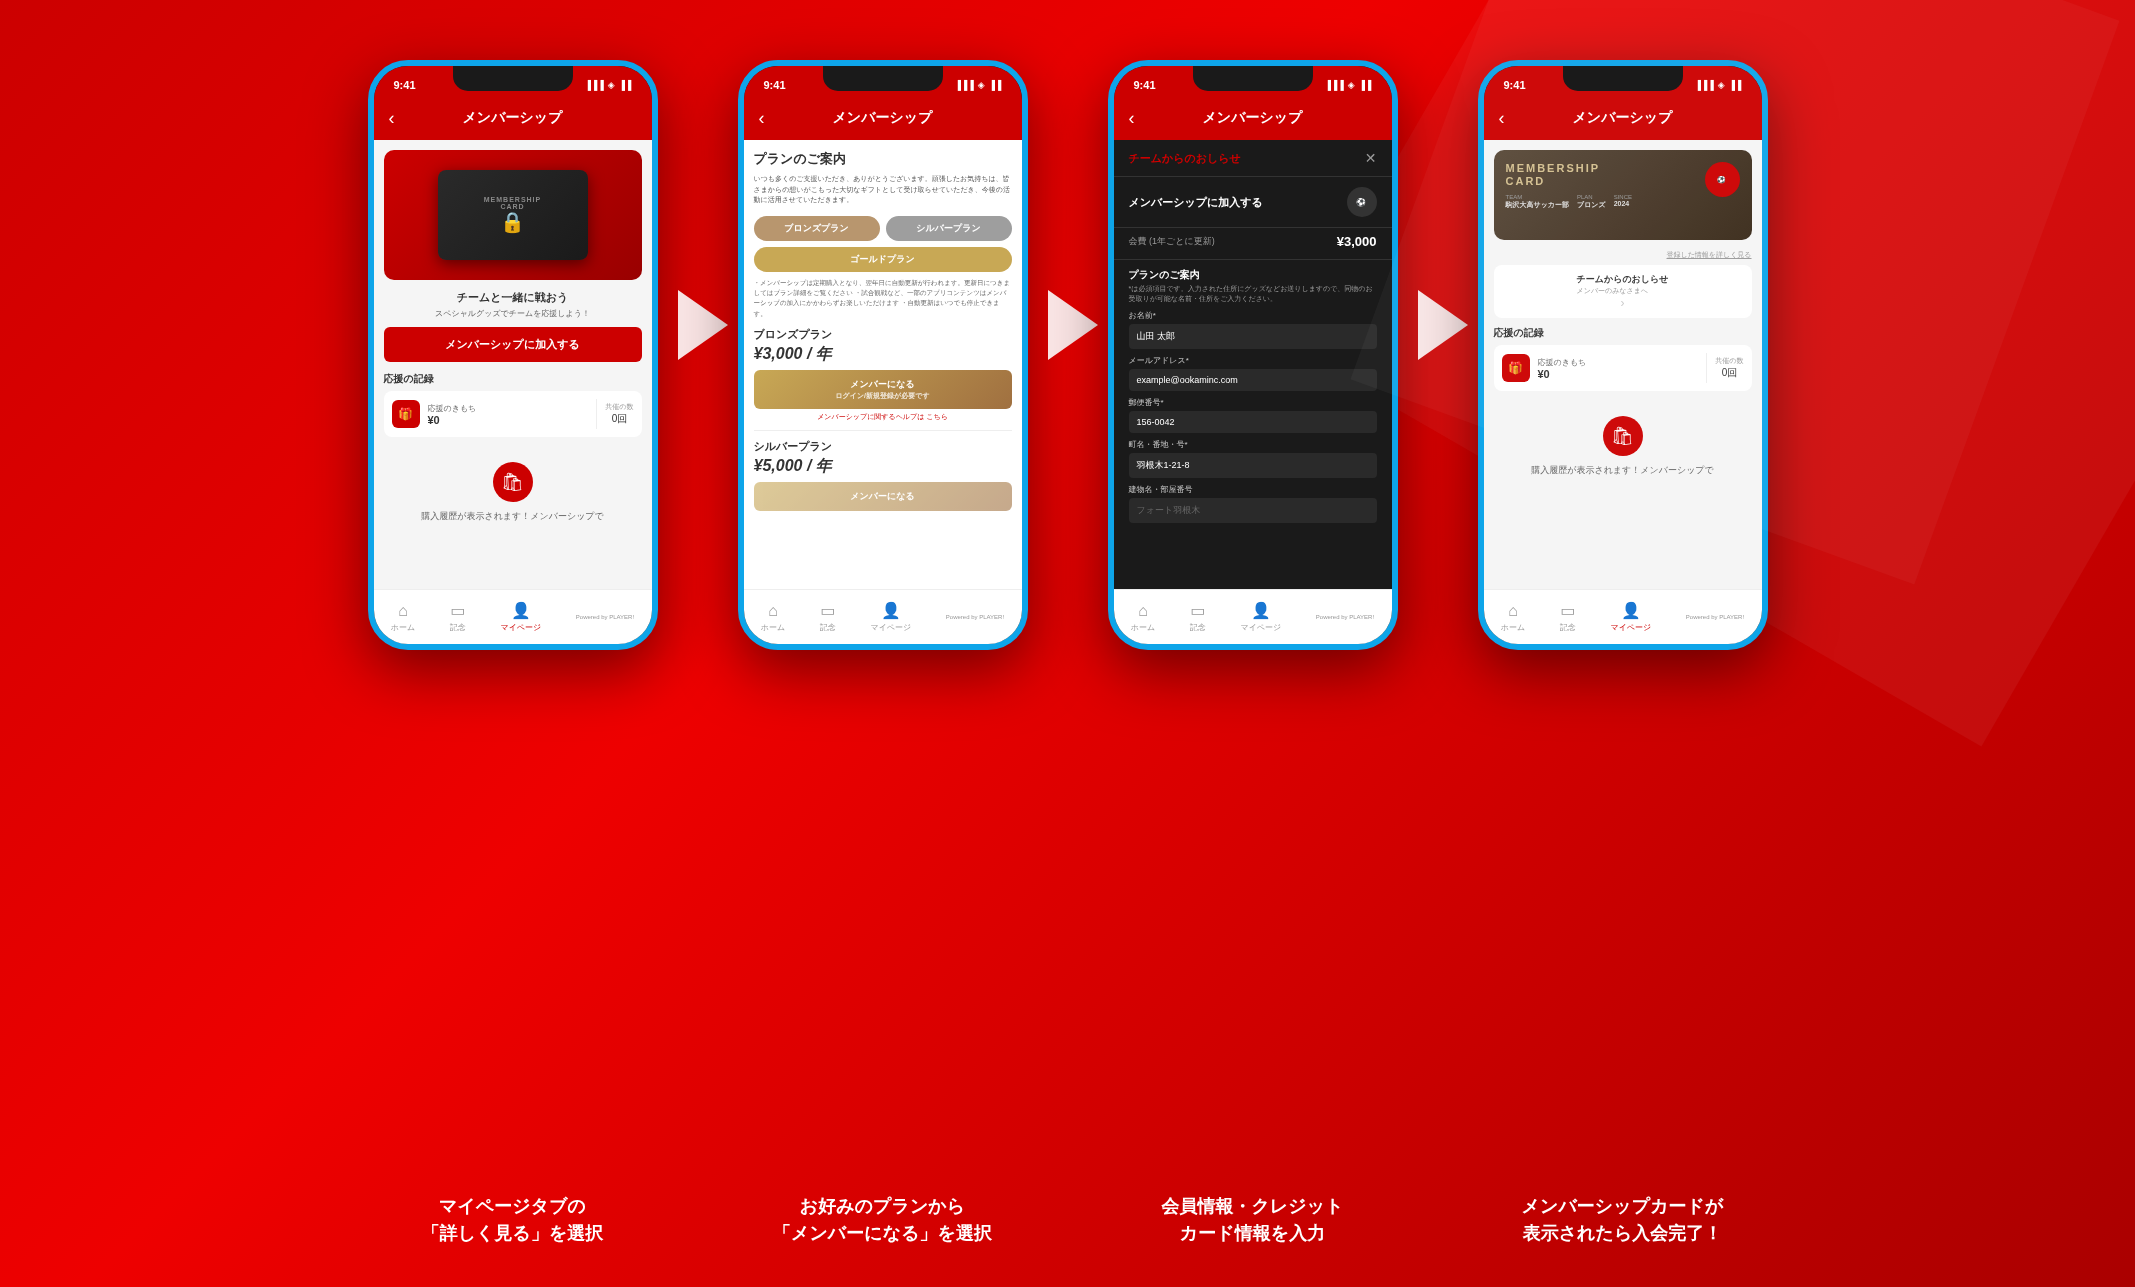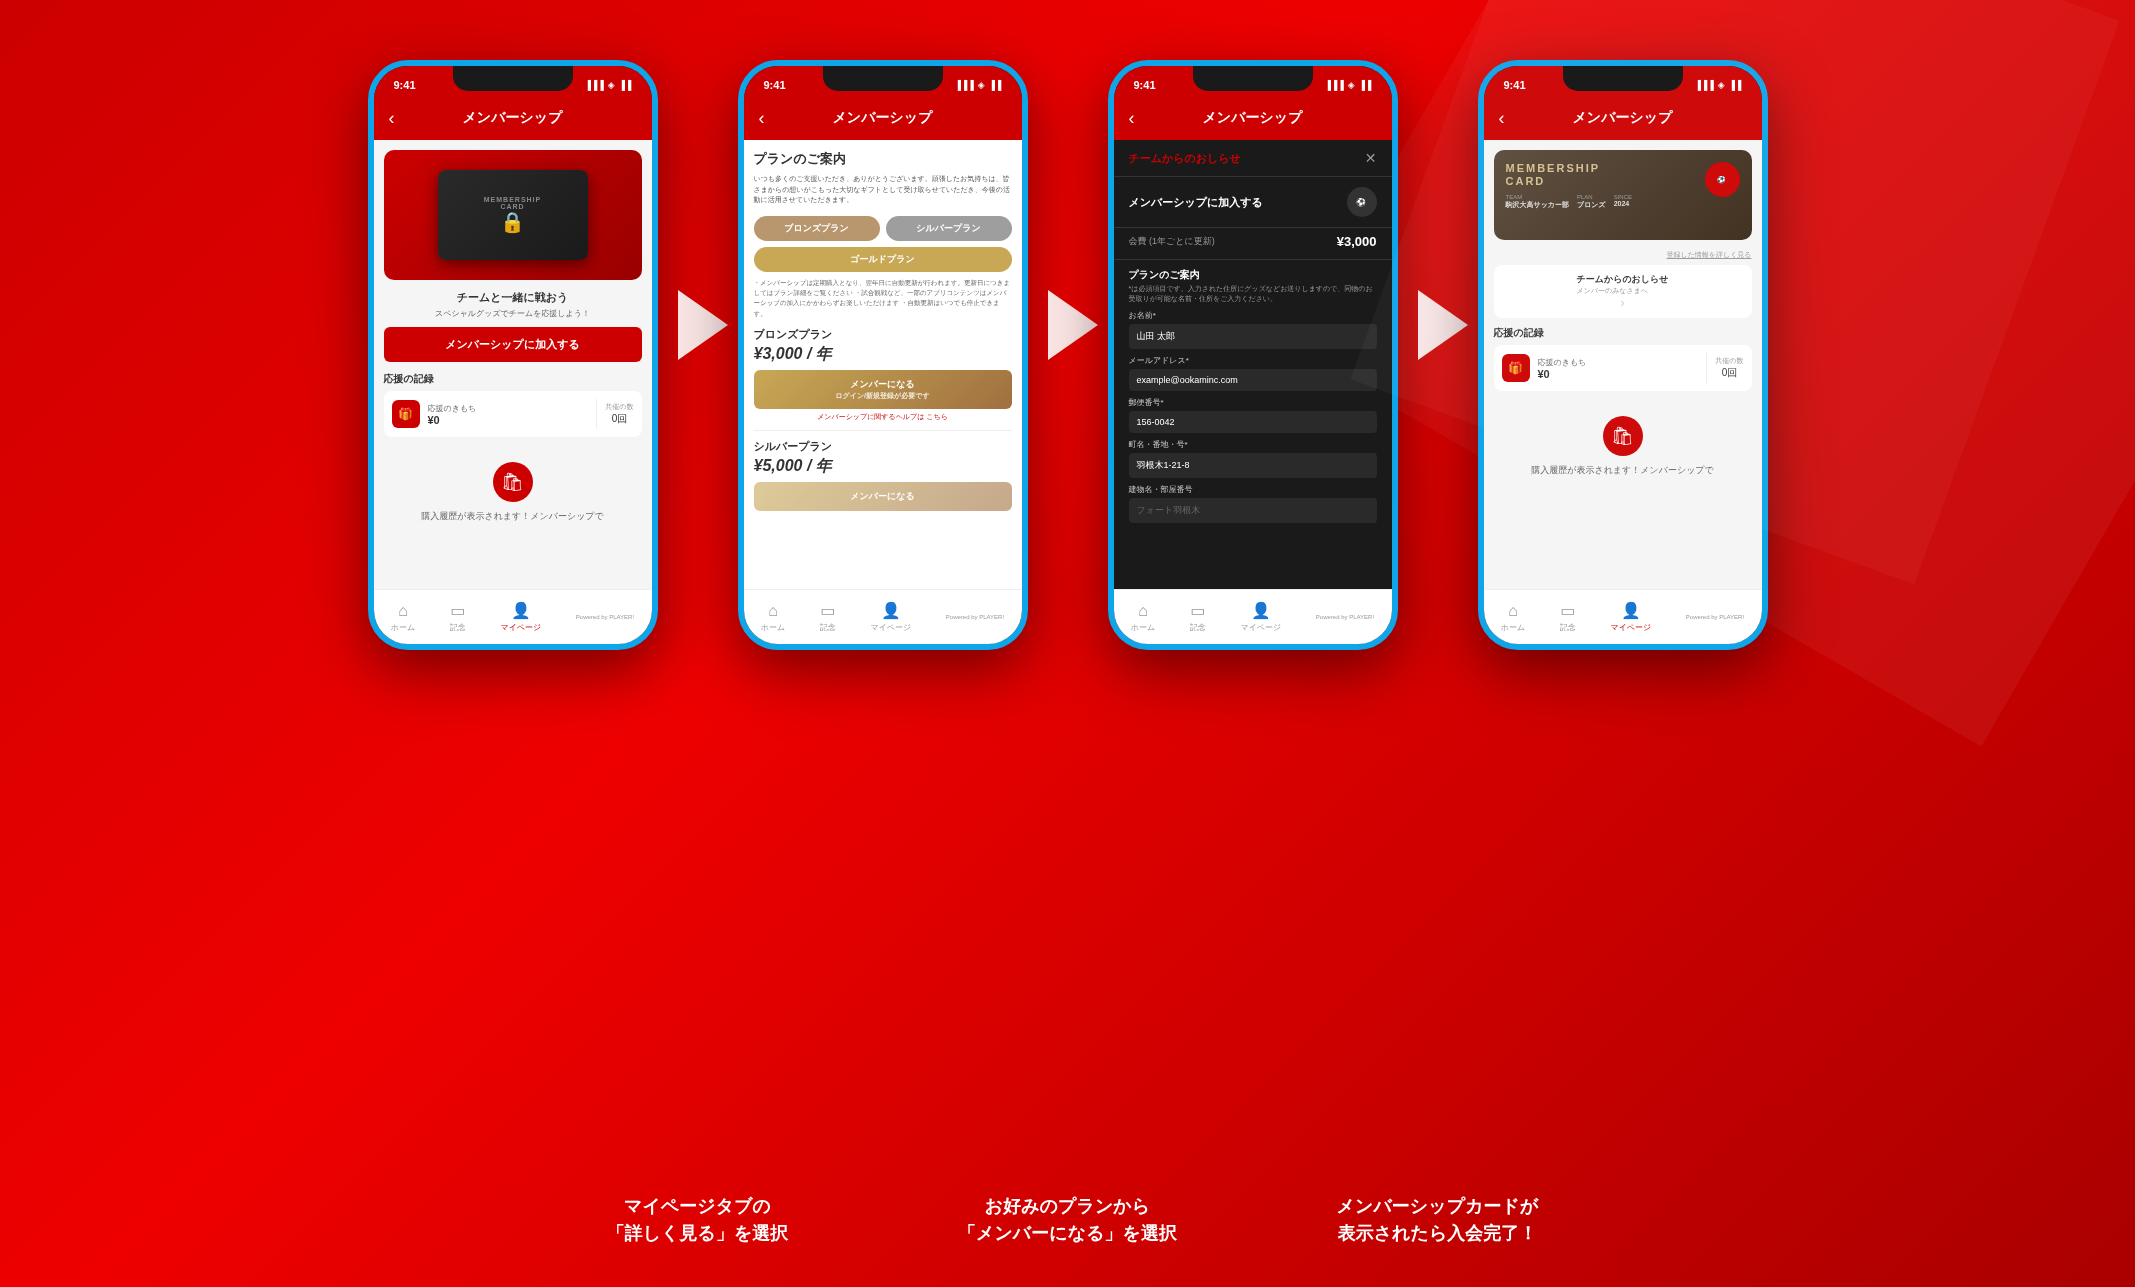--- a/index.html
+++ b/index.html
@@ -1026,18 +1026,24 @@
       </div>
     </div>
     <div class="caption-item">
       <div class="caption-text">
         <span style="white-space:pre-line;">お好みのプランから
 「メンバーになる」を選択</span>
       </div>
     </div>
     <div class="caption-item">
       <div class="caption-text">
+        <span style="white-space:pre-line;">会員情報・クレジット
+カード情報を入力</span>
+      </div>
+    </div>
+    <div class="caption-item">
+      <div class="caption-text">
         <span style="white-space:pre-line;">メンバーシップカードが
 表示されたら入会完了！</span>
       </div>
     </div>
   </div>
 </div>
 
 </body></html>

